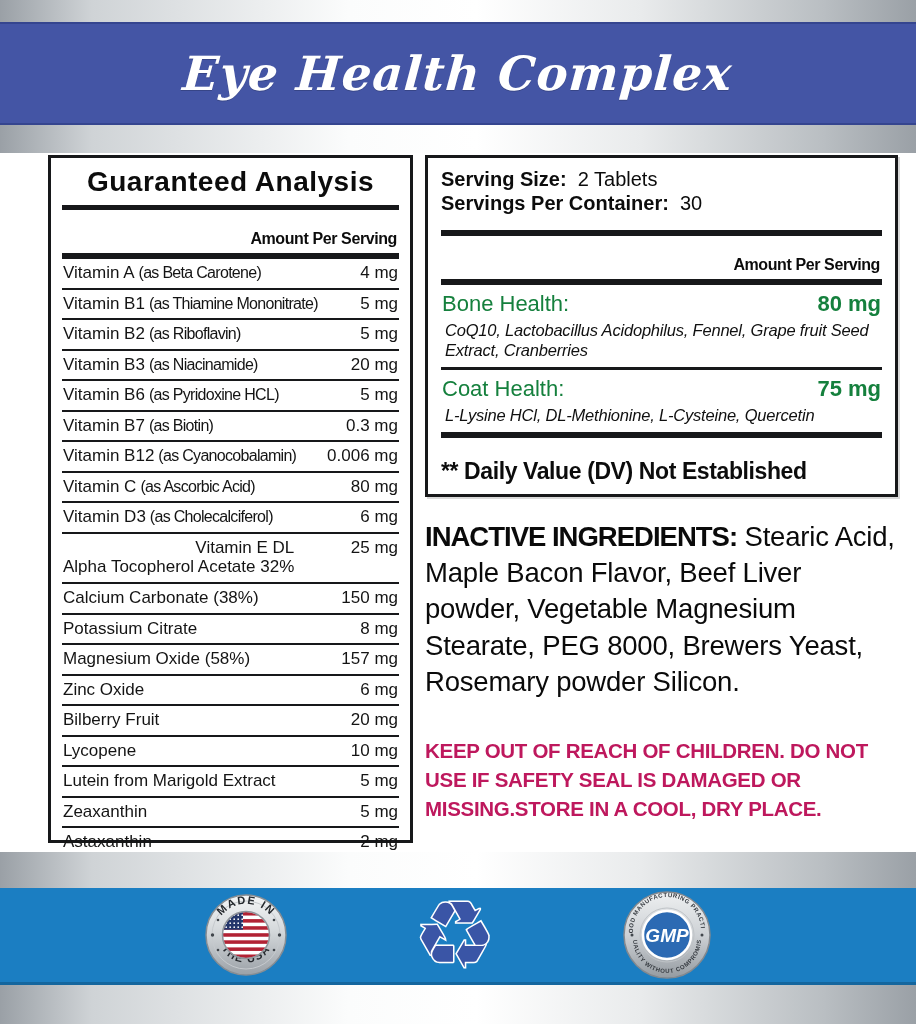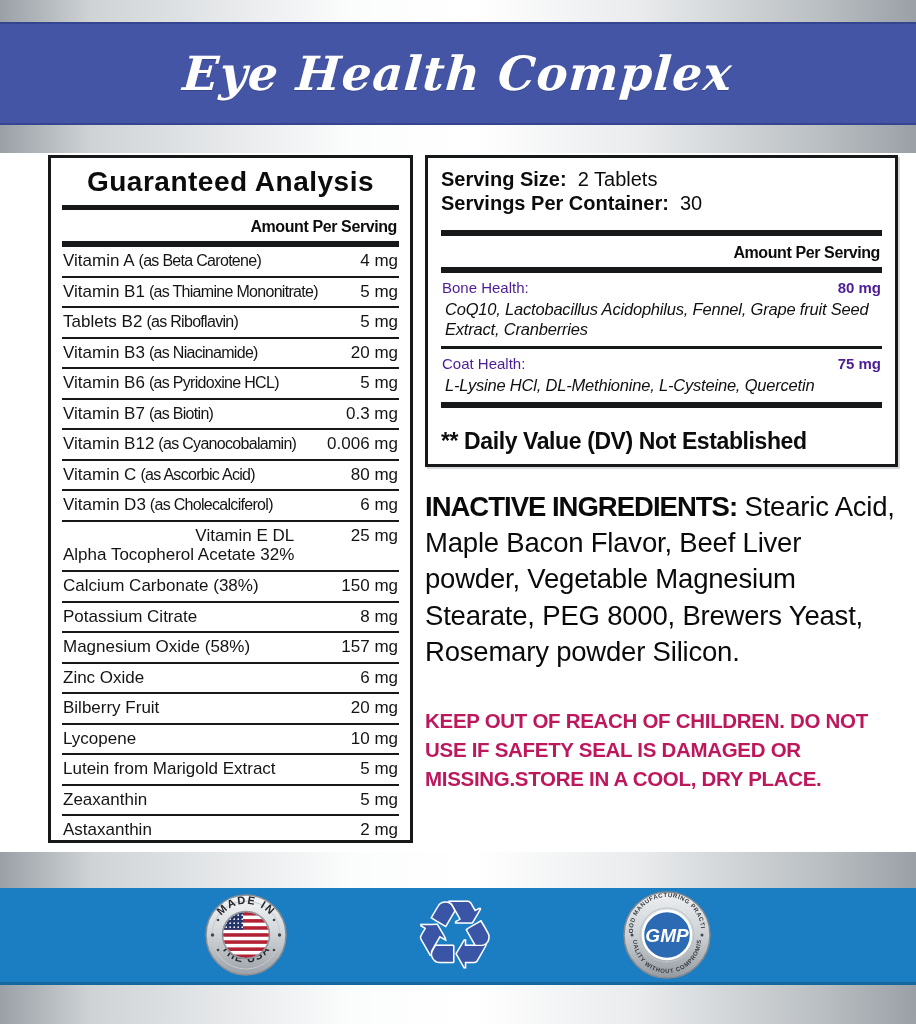--- a/index.html
+++ b/index.html
@@ -23,35 +23,35 @@
   }
   .band-1 { height:28px; }
 
   .main { display:flex; align-items:flex-start; gap:12px; padding:2px 18px 0 48px; height:699px; }
 
   
   .ga-box { width:365px; height:688px; border:3px solid #17181a; background:#fff; padding:7px 11px 4px; }
   .ga-title { text-align:center; font-size:28px; font-weight:bold; letter-spacing:.5px; padding:1px 0 7px; color:#0c0c0c; }
   .bar { height:5px; background:#17181a; }
   .bar.thick { height:6px; }
-  .aps { text-align:right; font-weight:bold; font-size:16px; letter-spacing:-.4px; padding:8px 2px 5px; color:#0c0c0c; }
+  .aps { text-align:right; font-weight:bold; font-size:16px; letter-spacing:-.4px; padding:20px 2px 5px; color:#0c0c0c; }
   .ga-row { display:flex; justify-content:space-between; align-items:flex-start; border-bottom:2.5px solid #17181a; padding:4px 1px 5px; font-size:17px; line-height:1.15;text-align:right; }
   .ga-row:last-child { border-bottom:none; }
   .ga-name-wrap { max-width:300px; }
   .ga-note { letter-spacing:-.7px; font-size:16px; margin-left:4px; }
   .ga-name2 { display:block; }
   .ga-amt { white-space:nowrap; padding-left:6px; }
 
   
   .right-col { flex:1; }
   .sp-box { border:3px solid #17181a; background:#fff; padding:9px 13px 7px; box-shadow:2px 2px 0 rgba(0,0,0,.15); }
   .sp-line { font-size:20px; line-height:1.22; color:#0c0c0c; }
   .sp-label { font-weight:bold; }
   .sp-box .bar.top { margin-top:14px; }
-  .blend-head { display:flex; justify-content:space-between; font-size:15px; padding:6px 1px 3px; color:#4c1d95; }
+  .blend-head { display:flex; justify-content:space-between; font-size:22px; padding:6px 1px 3px; color:#15803d; }
   .blend-amt { font-weight:bold; }
   .blend-ing { font-style:italic; font-size:16.5px; letter-spacing:-.2px; line-height:1.22; padding:0 2px 7px 4px; color:#101010; }
   .sep { height:2.5px; background:#17181a; }
   .dv-note { font-weight:bold; font-size:23px; letter-spacing:-.4px; padding:20px 0 2px; color:#0c0c0c; }
 
   .inactive { margin-top:22px; font-size:27.5px; line-height:1.32; letter-spacing:-.2px; color:#0a0a0a; }
   .inactive-head { font-weight:bold; letter-spacing:-1px; }
   .warning { margin-top:36px; font-weight:bold; font-size:20.5px; line-height:1.42; letter-spacing:-.3px; color:#be185d; }
 
   .band-2 { height:36px; }
@@ -92,21 +92,21 @@
   </div>
           <div class="ga-row">
     <div class="ga-name-wrap">
       <span>Vitamin B1</span><span class="ga-note">(as Thiamine Mononitrate)</span>
       
     </div>
     <div class="ga-amt">5 mg</div>
   </div>
           <div class="ga-row">
     <div class="ga-name-wrap">
-      <span>Tablets B2</span><span class="ga-note">(as Riboflavin)</span>
+      <span>Vitamin B2</span><span class="ga-note">(as Riboflavin)</span>
       
     </div>
     <div class="ga-amt">5 mg</div>
   </div>
           <div class="ga-row">
     <div class="ga-name-wrap">
       <span>Vitamin B3</span><span class="ga-note">(as Niacinamide)</span>
       
     </div>
     <div class="ga-amt">20 mg</div>

